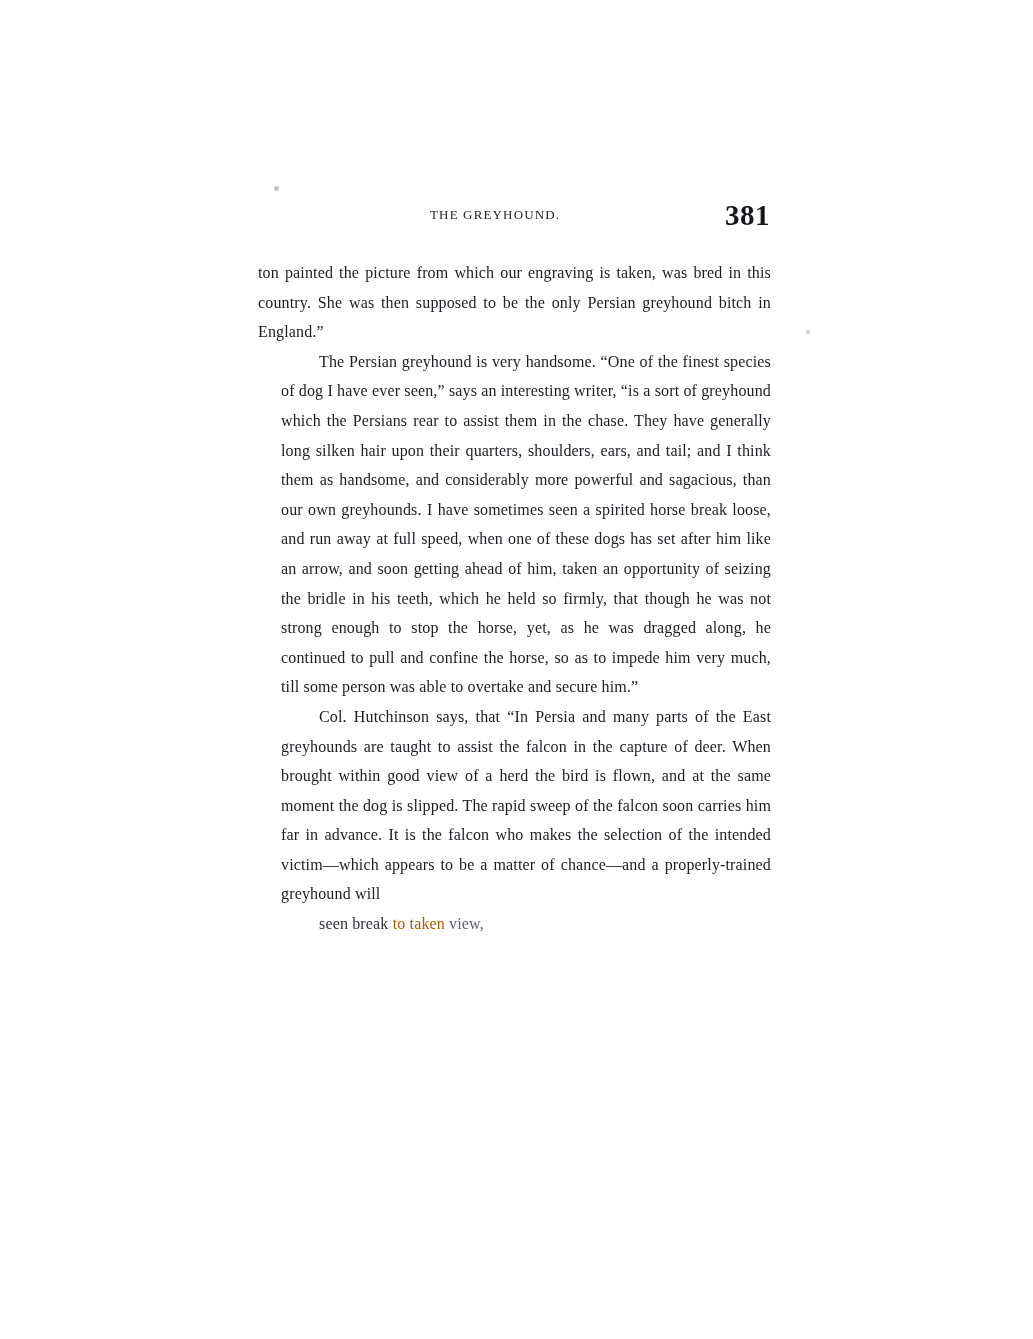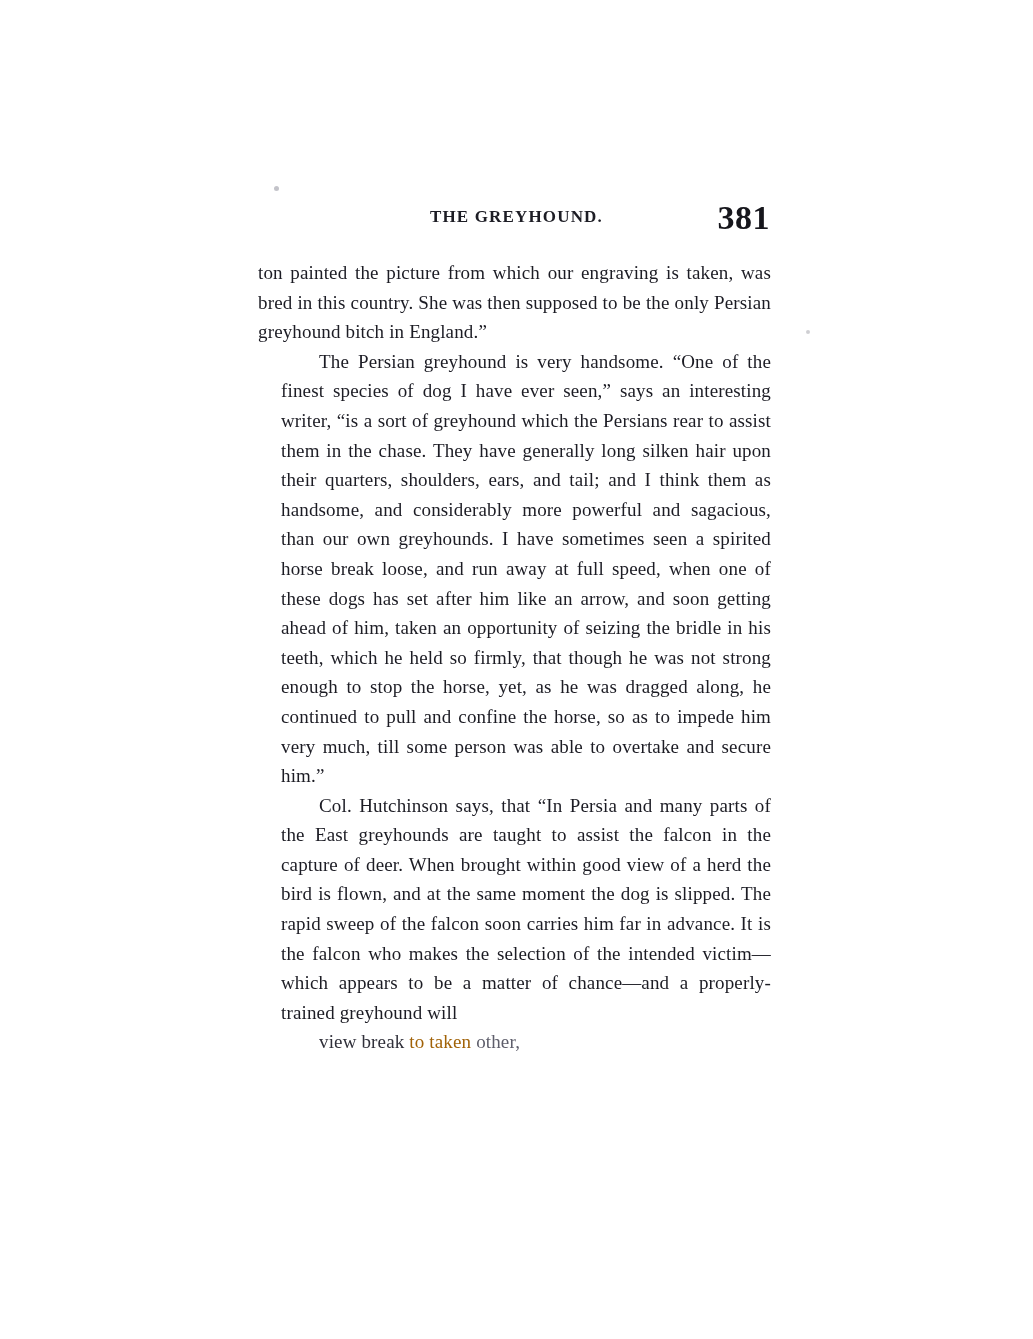--- a/index.html
+++ b/index.html
@@ -53,48 +53,48 @@
     top: 207px;
     width: 512px;
     height: 28px;
   }
 
   .running-head {
     position: absolute;
     left: 172px;
     top: 0;
     font-family: "Liberation Serif", serif;
-    font-size: 17px;
+    font-size: 13px;
     letter-spacing: 1.15px;
-    font-weight: 700;
+    font-weight: 400;
     color: #1d1d25;
     white-space: nowrap;
   }
 
   .folio {
     position: absolute;
     right: 0;
     top: -8px;
     font-family: "Liberation Serif", serif;
-    font-size: 34px;
+    font-size: 29px;
     font-weight: 700;
     color: #16161c;
     letter-spacing: 0.5px;
   }
 
   .textblock {
     position: absolute;
     left: 258px;
     top: 258px;
     width: 513px;
   }
 
   p {
     margin: 0;
-    font-size: 19px;
+    font-size: 16px;
     line-height: 29.6px;
     text-align: justify;
     text-justify: inter-word;
     color: #1c1c24;
     letter-spacing: .15px;
   }
 
   p.indent {
     text-indent: 38px;
     margin-left: 23px;
@@ -124,22 +124,22 @@
 
   <div class="textblock">
 
     <p>ton painted the picture from which our engraving is taken, was bred in this country.  She was then supposed to be the only Persian greyhound bitch in England.”</p>
 
     <p class="indent">The Persian greyhound is very handsome.  “One of the finest species of dog I have ever seen,” says an interesting writer, “is a sort of greyhound which the Persians rear to assist them in the chase.  They have generally long silken hair upon their quarters, shoulders, ears, and tail; and I think them as handsome, and considerably more powerful and sagacious, than our own greyhounds.  I have sometimes seen a spirited horse break loose, and run away at full speed, when one of these dogs has set after him like an arrow, and soon getting ahead of him, taken an opportunity of seizing the bridle in his teeth, which he held so firmly, that though he was not strong enough to stop the horse, yet, as he was dragged along, he continued to pull and confine the horse, so as to impede him very much, till some person was able to overtake and secure him.”</p>
 
     <p class="indent">
       <span>Col. Hutchinson says, that “In Persia and many parts of the East greyhounds are taught to assist the falcon in the capture of deer.  When brought within good view of a herd the bird is flown, and at the same moment the dog is slipped.  The rapid sweep of the falcon soon carries him far in advance.  It is the falcon who makes the selection of the intended victim—which appears to be a matter of chance—and a properly-trained greyhound will</span>
       <span class="lastline">
-        <span class="fade1">view</span>
+        <span class="fade1">seen</span>
         <span class="fade1">break</span>
         <span class="fade2">to</span>
         <span class="fade2">taken</span>
-        <span class="fade3">other,</span>
+        <span class="fade3">view,</span>
       </span>
     </p>
 
   </div>
 </div>
 
 </body></html>

